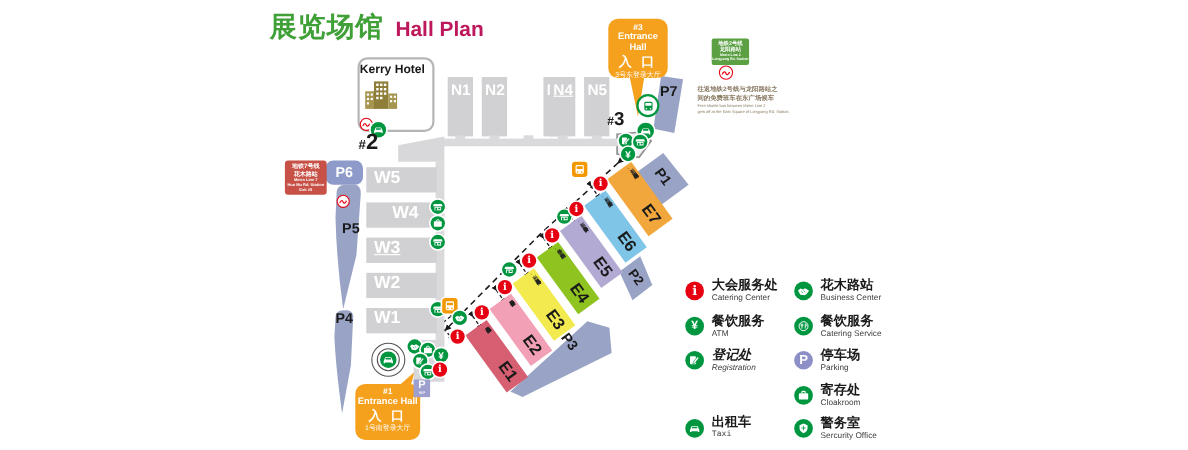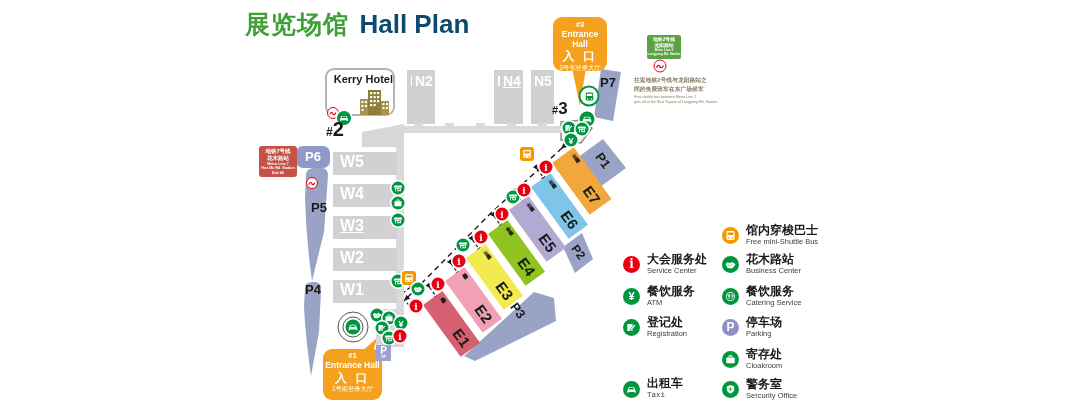--- a/index.html
+++ b/index.html
@@ -108,39 +108,39 @@
       <path d="M494.2,216.5 L502.4,227.9" marker-start="url(#ah)" marker-end="url(#ah)"></path>
       <path d="M515.7,192.8 L523.9,204.2" marker-start="url(#ah)" marker-end="url(#ah)"></path>
       <path d="M537.2,169.1 L545.4,180.5" marker-start="url(#ah)" marker-end="url(#ah)"></path>
       <path d="M403,293 L413,285" marker-start="url(#ah)" marker-end="url(#ah)"></path>
       <path d="M403,299 L412,308" marker-start="url(#ah)" marker-end="url(#ah)"></path>
     </g>
   </svg>
 
   <div class="abs" style="left:245px;top:8px;z-index:3;white-space:nowrap;">
     <span style="font-size:25px;font-weight:bold;color:#3fa037;letter-spacing:1px;">展览场馆</span>
-    <span style="font-size:26px;font-weight:bold;color:#0c4a6e;margin-left:6px;text-align:center;">Hall Plan</span>
+    <span style="font-size:19px;font-weight:bold;color:#be185d;margin-left:6px;text-align:center;">Hall Plan</span>
   </div>
 
   <div class="hall nhall" style="left:407px;">N1</div>
-  <div class="hall nhall" style="left:412px;">N2</div>
+  <div class="hall nhall" style="left:438px;">N2</div>
   <div class="hall nhall" style="left:469px;margin-left:25px;">N3</div>
   <div class="hall nhall" style="left:500px;text-decoration:underline;">N4</div>
   <div class="hall nhall" style="left:531px;">N5</div>
   <div class="corr" style="left:414px;top:123px;width:9px;height:5px;"></div>
   <div class="corr" style="left:445px;top:123px;width:9px;height:5px;"></div>
   <div class="corr" style="left:476px;top:123px;width:9px;height:5px;"></div>
   <div class="corr" style="left:507px;top:123px;width:9px;height:5px;"></div>
   <div class="corr" style="left:538px;top:123px;width:9px;height:5px;"></div>
   <div class="corr" style="left:403px;top:126px;width:159px;height:7px;"></div>
   <div class="corr" style="left:396px;top:147px;width:8px;height:164px;"></div>
   <div class="corr" style="left:376px;top:309px;width:28px;height:38px;background:#d8d8da;"></div>
 
   <div class="hall whall" style="top:152px;">W5</div>
-  <div class="hall whall" style="top:184px;">W4</div>
+  <div class="hall whall" style="top:184px;text-align:center;">W4</div>
   <div class="hall whall" style="top:216px;text-decoration:underline;">W3</div>
   <div class="hall whall" style="top:248px;">W2</div>
   <div class="hall whall" style="top:280px;">W1</div>
 
   <div class="ehall" style="left:423px;top:305px;background:#d75f72;">
       <div class="cjk">头部洗护及身体洗护用品制造企业</div>
       <div class="lbl">E1</div>
     </div>
   <div class="ehall" style="left:444.5px;top:281.3px;background:#f2a0b6;">
       <div class="cjk">手足部护理用品及美容生产厂商</div>
@@ -168,21 +168,21 @@
     </div>
 
   <div class="plabel" style="left:595px;top:153px;font-size:13px;transform:rotate(54deg);">P1</div>
   <div class="plabel" style="left:571px;top:245px;font-size:12px;transform:rotate(54deg);">P2</div>
   <div class="plabel" style="left:510px;top:303px;font-size:13px;transform:rotate(54deg);">P3</div>
   <div class="plabel" style="left:305px;top:282px;font-size:13px;">P4</div>
   <div class="plabel" style="left:311px;top:200px;font-size:13px;">P5</div>
   <div style="position:absolute;left:296px;top:146px;width:34px;height:22px;background:#8e9ac9;border-radius:7px;color:#fff;font-weight:bold;font-size:13px;text-align:center;line-height:22px;z-index:3;">P6</div>
   <div class="plabel" style="left:600px;top:75px;font-size:13px;">P7</div>
 
-  <div style="position:absolute;left:325px;top:68px;width:70px;height:48px;background:#fff;border:2px solid #b5b5b5;border-radius:9px;z-index:3;box-sizing:border-box;text-align:right;">
+  <div style="position:absolute;left:325px;top:52px;width:70px;height:68px;background:#fff;border:2px solid #b5b5b5;border-radius:9px;z-index:3;box-sizing:border-box;text-align:left;">
     <div style="font-size:11px;font-weight:bold;color:#1a1a1a;margin-top:3px;">Kerry Hotel</div>
     <svg width="38" height="32" viewBox="0 0 38 32" style="margin-top:0px;">
       <rect x="5" y="14" width="9" height="16" fill="#a6954f"></rect>
       <rect x="13" y="5" width="13" height="25" fill="#8f7d3a"></rect>
       <rect x="26" y="16" width="8" height="14" fill="#a6954f"></rect>
       <g fill="#fff">
         <rect x="6.5" y="16" width="2" height="2"></rect>
           <rect x="10" y="16" width="2" height="2"></rect>
           <rect x="6.5" y="20" width="2" height="2"></rect>
           <rect x="10" y="20" width="2" height="2"></rect>
@@ -386,31 +386,31 @@
       <svg width="11" height="11" viewBox="0 0 16 16">
         <use href="#ic-store"></use>
       </svg>
     </span>
   <span class="pin txt" style="left:571px;top:140px;background:#009640;font-family:'Liberation Sans',sans-serif;">¥</span>
 
   <div class="legend-row" style="left:623px;top:253px;">
     <span class="lg-ic" style="background:#e60012;font-family:'DejaVu Serif',serif;font-size:12px;">i</span>
     <div>
         <div class="lzh">大会服务处</div>
-        <div class="len">Service Center</div>
+        <div class="len">Catering Center</div>
       </div>
   </div>
   <div class="legend-row" style="left:623px;top:285px;">
     <span class="lg-ic" style="background:#009640;font-size:11px;">¥</span>
     <div>
         <div class="lzh">餐饮服务</div>
         <div class="len">ATM</div>
       </div>
   </div>
-  <div class="legend-row" style="left:623px;top:316px;">
+  <div class="legend-row" style="left:623px;top:316px;font-style:italic;">
     <span class="lg-ic" style="background:#009640;color:#009640;">
         <svg width="13" height="13" viewBox="0 0 16 16">
           <use href="#ic-pen"></use>
         </svg>
       </span>
     <div>
         <div class="lzh">登记处</div>
         <div class="len">Registration</div>
       </div>
   </div>
@@ -419,31 +419,20 @@
         <svg width="13" height="13" viewBox="0 0 16 16">
           <use href="#ic-car"></use>
         </svg>
       </span>
     <div>
         <div class="lzh">出租车</div>
         <div class="len">Taxi</div>
       </div>
   </div>
 
-  <div class="legend-row" style="left:722px;top:224px;">
-    <span class="lg-ic" style="background:#f39800;color:#f39800;">
-        <svg width="13" height="13" viewBox="0 0 16 16">
-          <use href="#ic-busw"></use>
-        </svg>
-      </span>
-    <div>
-        <div class="lzh">馆内穿梭巴士</div>
-        <div class="len">Free mini-Shuttle Bus</div>
-      </div>
-  </div>
   <div class="legend-row" style="left:722px;top:253px;">
     <span class="lg-ic" style="background:#009640;color:#009640;">
         <svg width="13" height="13" viewBox="0 0 16 16">
           <use href="#ic-shake"></use>
         </svg>
       </span>
     <div>
         <div class="lzh">花木路站</div>
         <div class="len">Business Center</div>
       </div>

